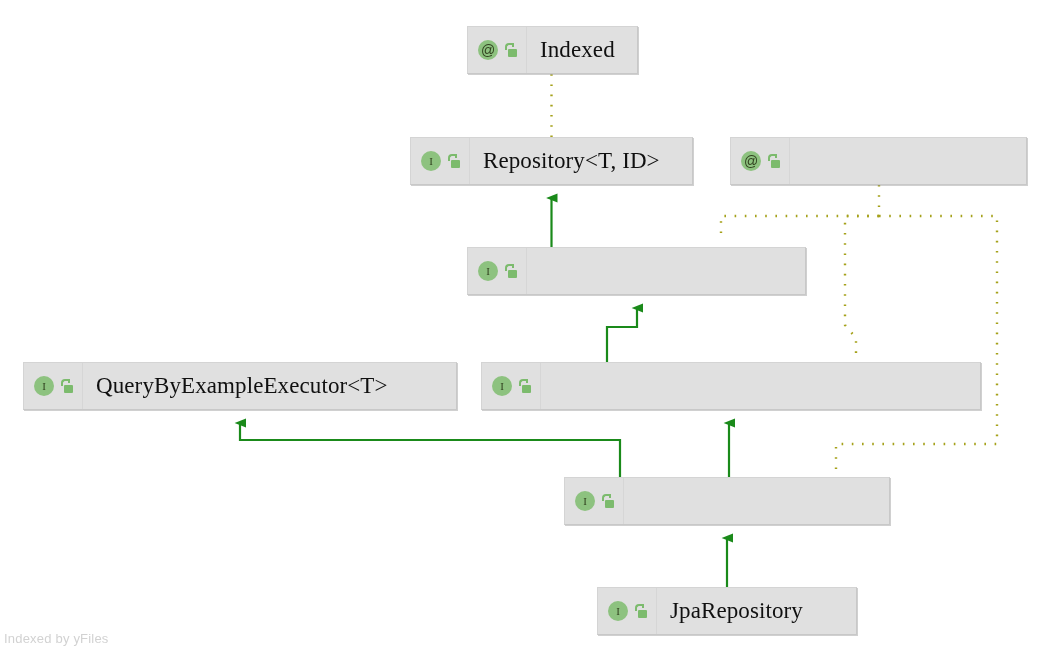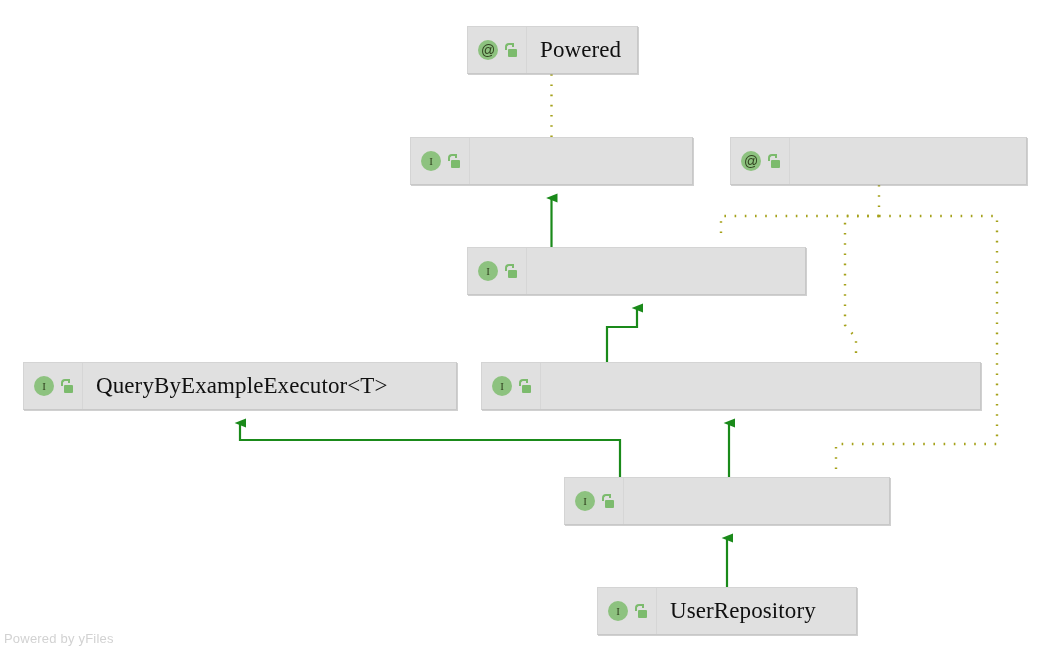--- a/index.html
+++ b/index.html
@@ -160,31 +160,32 @@
   </svg>
 
   <div class="node" id="node-0" style="left: 467px; top: 26px; width: 171px; height: 48px;">
     <div class="node-icons">
       <span class="icon-type kind-annotation">@</span>
       <span class="icon-lock">
           <span class="shackle"></span>
           <span class="body"></span>
         </span>
     </div>
-    <div class="node-label">Powered</div>
+    <div class="node-label">Indexed</div>
   </div>
 
   <div class="node" id="node-1" style="left: 410px; top: 137px; width: 283px; height: 48px;">
     <div class="node-icons">
       <span class="icon-type kind-interface">I</span>
       <span class="icon-lock">
           <span class="shackle"></span>
           <span class="body"></span>
         </span>
     </div>
+    <div class="node-label">Repository&lt;T, ID&gt;</div>
   </div>
 
   <div class="node" id="node-2" style="left: 730px; top: 137px; width: 297px; height: 48px;">
     <div class="node-icons">
       <span class="icon-type kind-annotation">@</span>
       <span class="icon-lock">
           <span class="shackle"></span>
           <span class="body"></span>
         </span>
     </div>
@@ -232,18 +233,18 @@
   </div>
 
   <div class="node" id="node-7" style="left: 597px; top: 587px; width: 260px; height: 48px;">
     <div class="node-icons">
       <span class="icon-type kind-interface">I</span>
       <span class="icon-lock">
           <span class="shackle"></span>
           <span class="body"></span>
         </span>
     </div>
-    <div class="node-label">UserRepository</div>
-  </div>
-
-  <div class="watermark">Powered by yFiles</div>
+    <div class="node-label">JpaRepository</div>
+  </div>
+
+  <div class="watermark">Indexed by yFiles</div>
 
 </div>
 
 </body></html>

